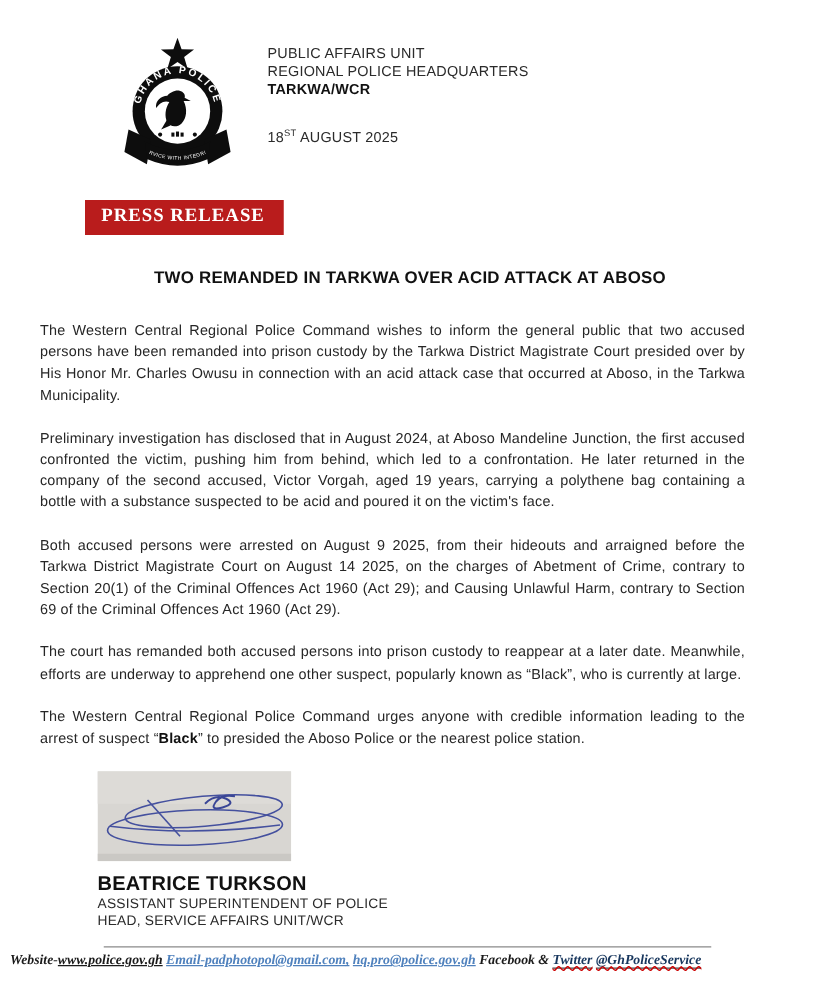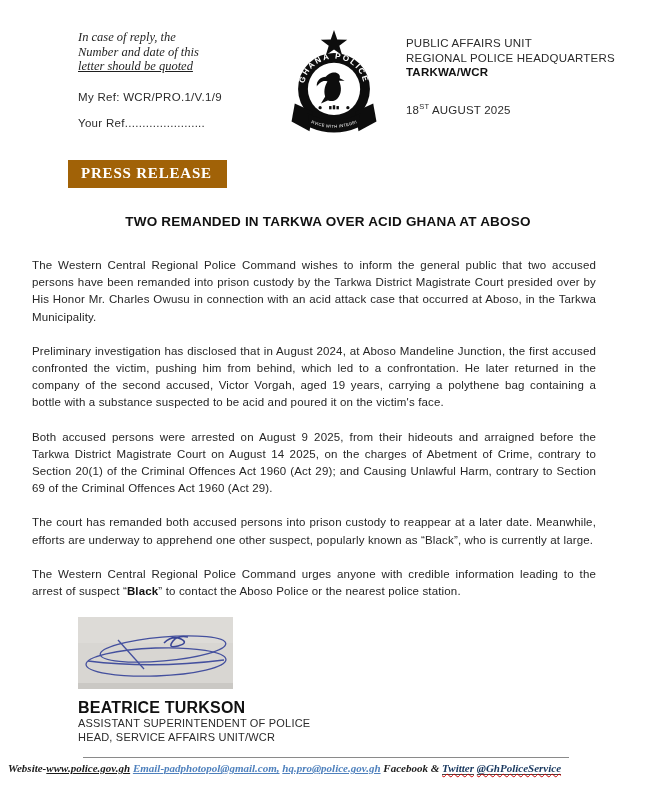--- a/index.html
+++ b/index.html
@@ -19,21 +19,21 @@
   .your-ref{margin-top:12px;font-family:"Liberation Sans",sans-serif;font-style:normal;
     font-size:11.5px;letter-spacing:.3px;color:#2b2b2b;}
   .logo-wrap{width:128px;flex:0 0 auto;display:flex;justify-content:center;align-items:flex-start;}
   .addr{margin-left:8px;padding-top:6px;font-size:11.5px;line-height:14.5px;
     letter-spacing:.2px;color:#2b2b2b;}
   .addr .station{font-weight:bold;color:#111;}
   .addr .date{margin-top:20px;}
   .addr sup{font-size:7.5px;}
 
   
-  .press-box{display:inline-block;margin:22px 0 0 68px;background:#a16207;color:#fff;
+  .press-box{display:inline-block;margin:22px 0 0 68px;background:#b91c1c;color:#fff;
     font-family:"Liberation Serif",serif;font-weight:bold;font-size:15px;
     letter-spacing:.8px;padding:5px 15px 6px 13px;}
 
   
   .doc-title{margin:26px 30px 0 30px;text-align:center;font-size:13.5px;font-weight:bold;
     color:#111;letter-spacing:.2px;}
 
   
   .bodytext{margin:28px 60px 0 32px;}
   .bodytext p{margin:0 0 17px 0;text-align:justify;font-size:11.5px;line-height:17.2px;
@@ -59,27 +59,20 @@
     text-decoration-skip-ink:none;
   }
 </style>
 </head>
 <body>
 
 <div class="page">
 
   
   <div class="header">
-    <div class="reply-note">
-      <div>In case of reply, the</div>
-      <div>Number and date of this</div>
-      <div class="reply-underline">letter should be quoted</div>
-      <div class="my-ref">My Ref: WCR/PRO.1/V.1/9</div>
-      <div class="your-ref">Your Ref.......................</div>
-    </div>
 
     <div class="logo-wrap">
       <svg width="98" height="108" viewBox="0 0 120 132" aria-hidden="true">
 
         <polygon fill="#0d0d0d" points="60,0 64,11.5 76.2,11.75 66.5,19.1 70,30.75 60,23.8 50,30.75 53.5,19.1 43.8,11.75 56,11.5"></polygon>
 
         <circle cx="60" cy="72" r="44" fill="#0d0d0d"></circle>
         <circle cx="60" cy="72" r="32" fill="#ffffff"></circle>
 
         <defs>
@@ -121,29 +114,29 @@
       <div class="date"><span>18</span><sup>ST</sup><span> AUGUST 2025</span></div>
     </div>
   </div>
 
   
   <div class="press-box">
     <span>PRESS RELEASE</span>
   </div>
 
   
-  <div class="doc-title">TWO REMANDED IN TARKWA OVER ACID GHANA AT ABOSO</div>
+  <div class="doc-title">TWO REMANDED IN TARKWA OVER ACID ATTACK AT ABOSO</div>
 
   
   <div class="bodytext">
       <p><span>The Western Central Regional Police Command wishes to inform the general public that two accused persons have been remanded into prison custody by the Tarkwa District Magistrate Court presided over by His Honor Mr.  Charles Owusu in connection with an acid attack case that occurred at Aboso, in the Tarkwa Municipality.</span></p>
       <p><span>Preliminary investigation has disclosed that in August 2024, at Aboso Mandeline Junction, the first accused confronted the victim, pushing him from behind, which led to a confrontation. He later returned in the company of the second accused, Victor Vorgah, aged 19 years, carrying a polythene bag containing a bottle with a substance suspected to be acid and poured it on the victim's face.</span></p>
       <p><span>Both accused persons were arrested on August 9 2025, from their hideouts and arraigned before the Tarkwa District Magistrate Court on August 14 2025, on the charges of Abetment of Crime, contrary to Section 20(1) of the Criminal Offences Act 1960 (Act 29); and Causing Unlawful Harm, contrary to Section 69 of the Criminal Offences Act 1960 (Act 29).</span></p>
       <p><span>The court has remanded both accused persons into prison custody to reappear at a later date. Meanwhile, efforts are underway to apprehend one other suspect, popularly known as “Black”, who is currently at large.</span></p>
-      <p><span>The Western Central Regional Police Command urges anyone with credible information leading to the arrest of suspect “</span><span class="seg-b">Black</span><span>” to contact the Aboso Police or the nearest police station.</span></p>
+      <p><span>The Western Central Regional Police Command urges anyone with credible information leading to the arrest of suspect “</span><span class="seg-b">Black</span><span>” to presided the Aboso Police or the nearest police station.</span></p>
     </div>
 
   
   <div class="sig-wrap">
     <svg width="155" height="72" viewBox="0 0 155 72" aria-hidden="true">
       <rect x="0" y="0" width="155" height="72" fill="#d8d6d2"></rect>
       <rect x="0" y="0" width="155" height="26" fill="#dddbd7"></rect>
       <rect x="0" y="66" width="155" height="6" fill="#cac8c4"></rect>
       <g fill="none" stroke="#44509e" stroke-width="1.3">
         <ellipse cx="78" cy="45" rx="70" ry="14" transform="rotate(-2 78 45)"></ellipse>

